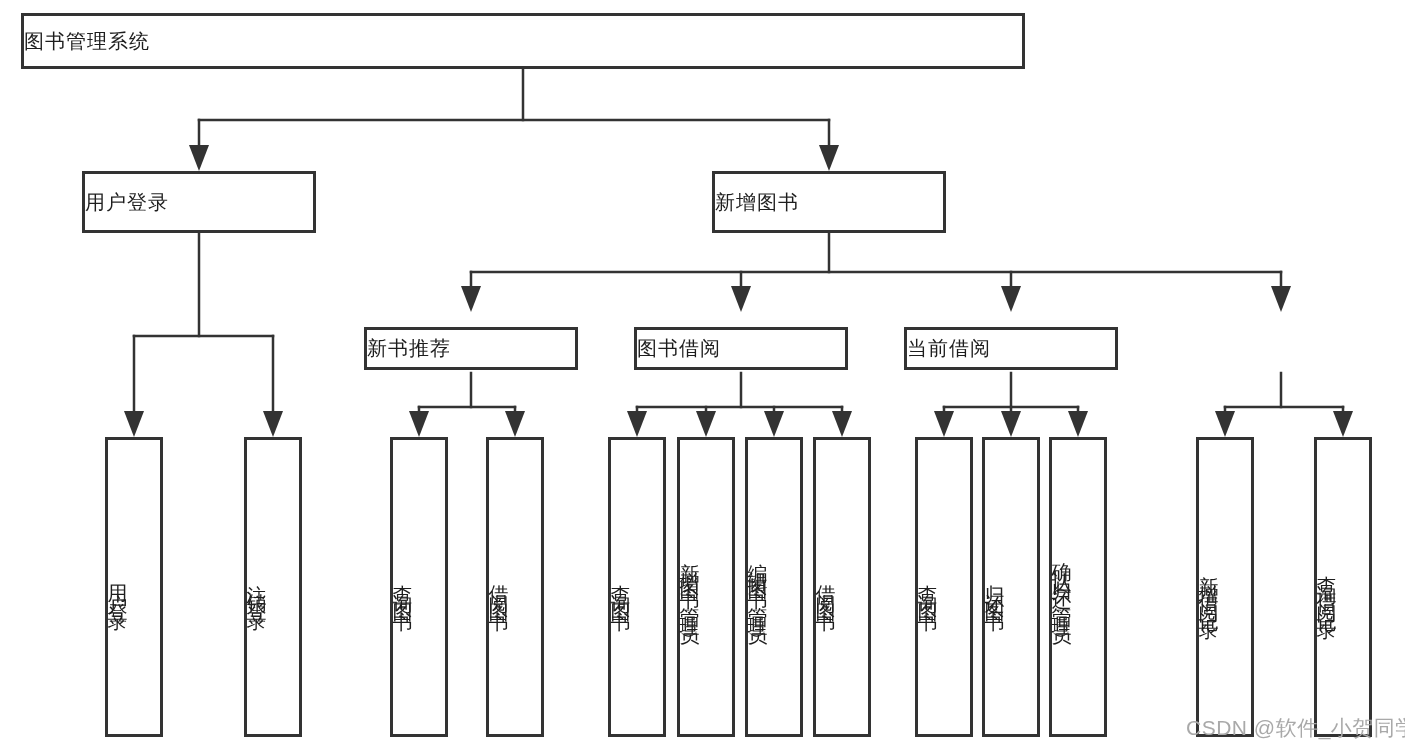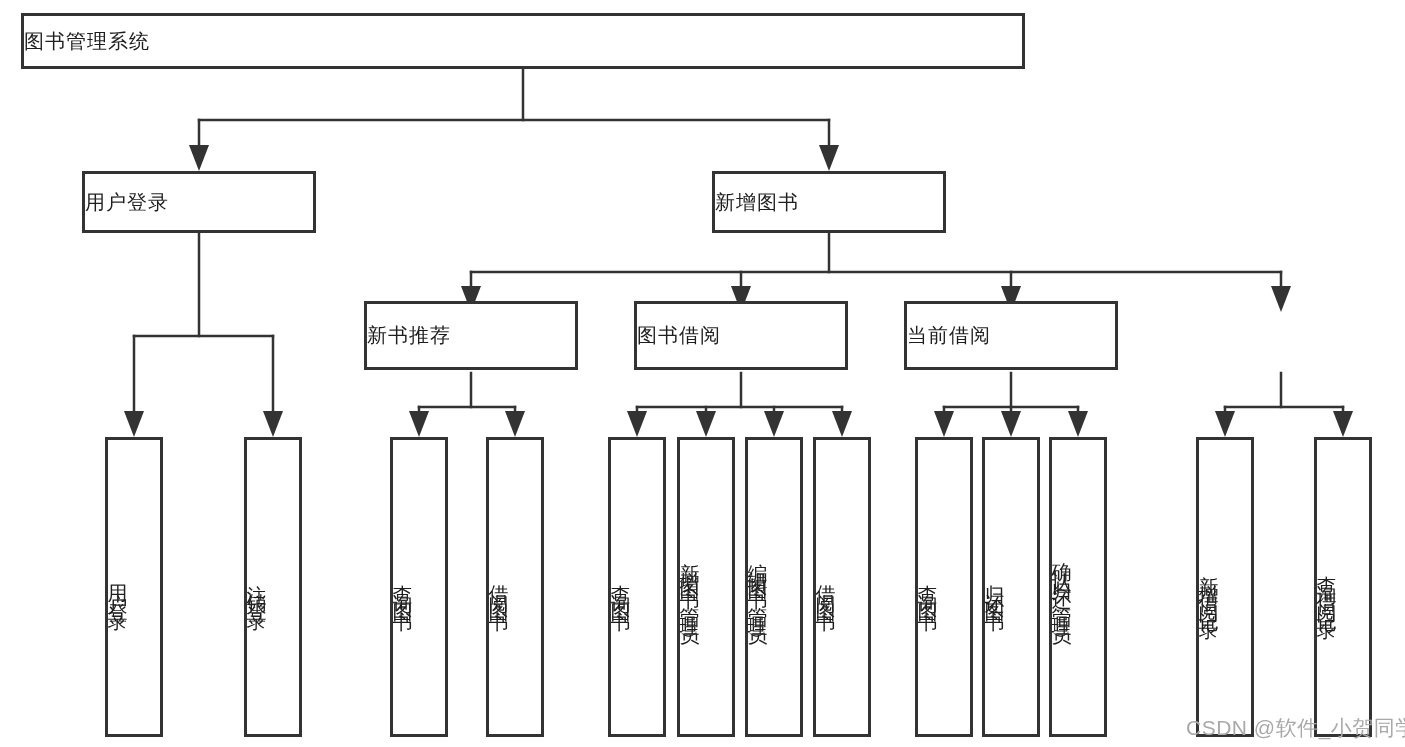--- a/index.html
+++ b/index.html
@@ -24,21 +24,21 @@
     background: #ffffff;
     display: flex;
     align-items: center;
     justify-content: flex-start;
     color: var(--text, #1e1e1e);
     z-index: 1;
   }
   .hbox { font-size: 20px; letter-spacing: 1px; }
   .root  { left: 21px;  top: 13px;  width: 1004px; height: 56px; }
   .lvl2  { top: 171px; width: 234px; height: 62px; }
-  .lvl3  { top: 301px; width: 214px; height: 69px; }
+  .lvl3  { top: 327px; width: 214px; height: 43px; }
   .vbox  { top: 437px; width: 58px;  height: 300px; }
   .vtext {
     writing-mode: vertical-rl;
     text-orientation: mixed;
     font-size: 20px;
     letter-spacing: 9px;
     white-space: nowrap;
     line-height: 1;
   }
   #watermark {

